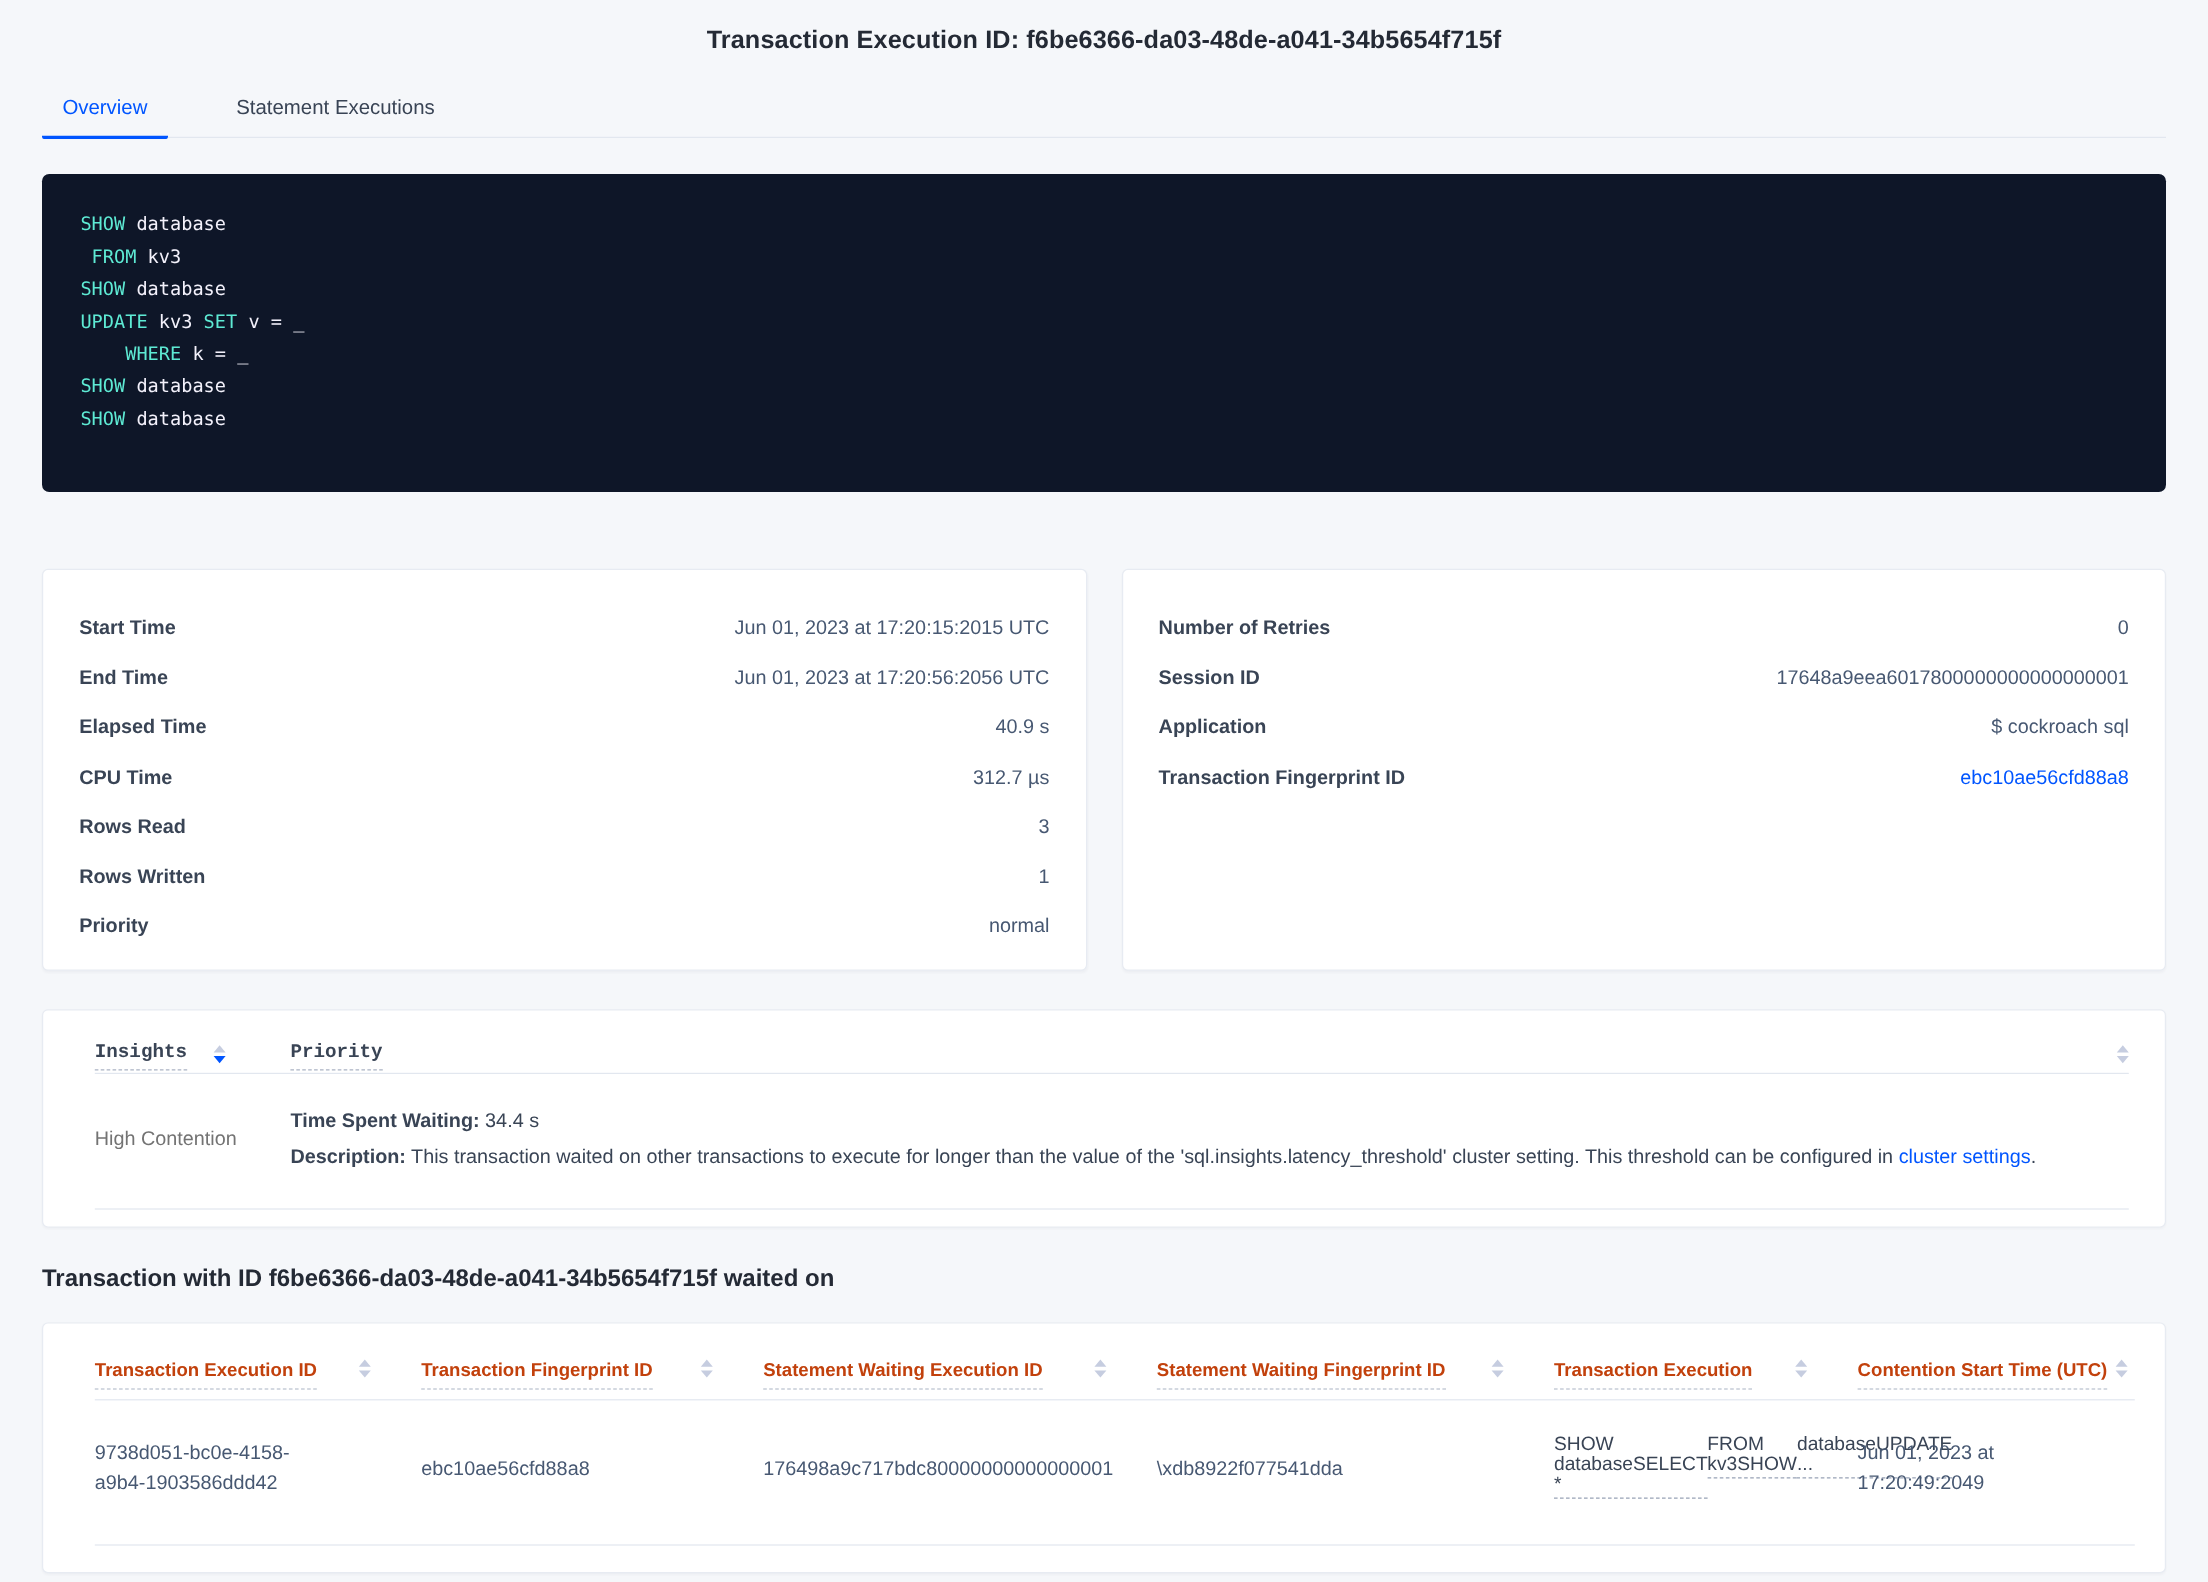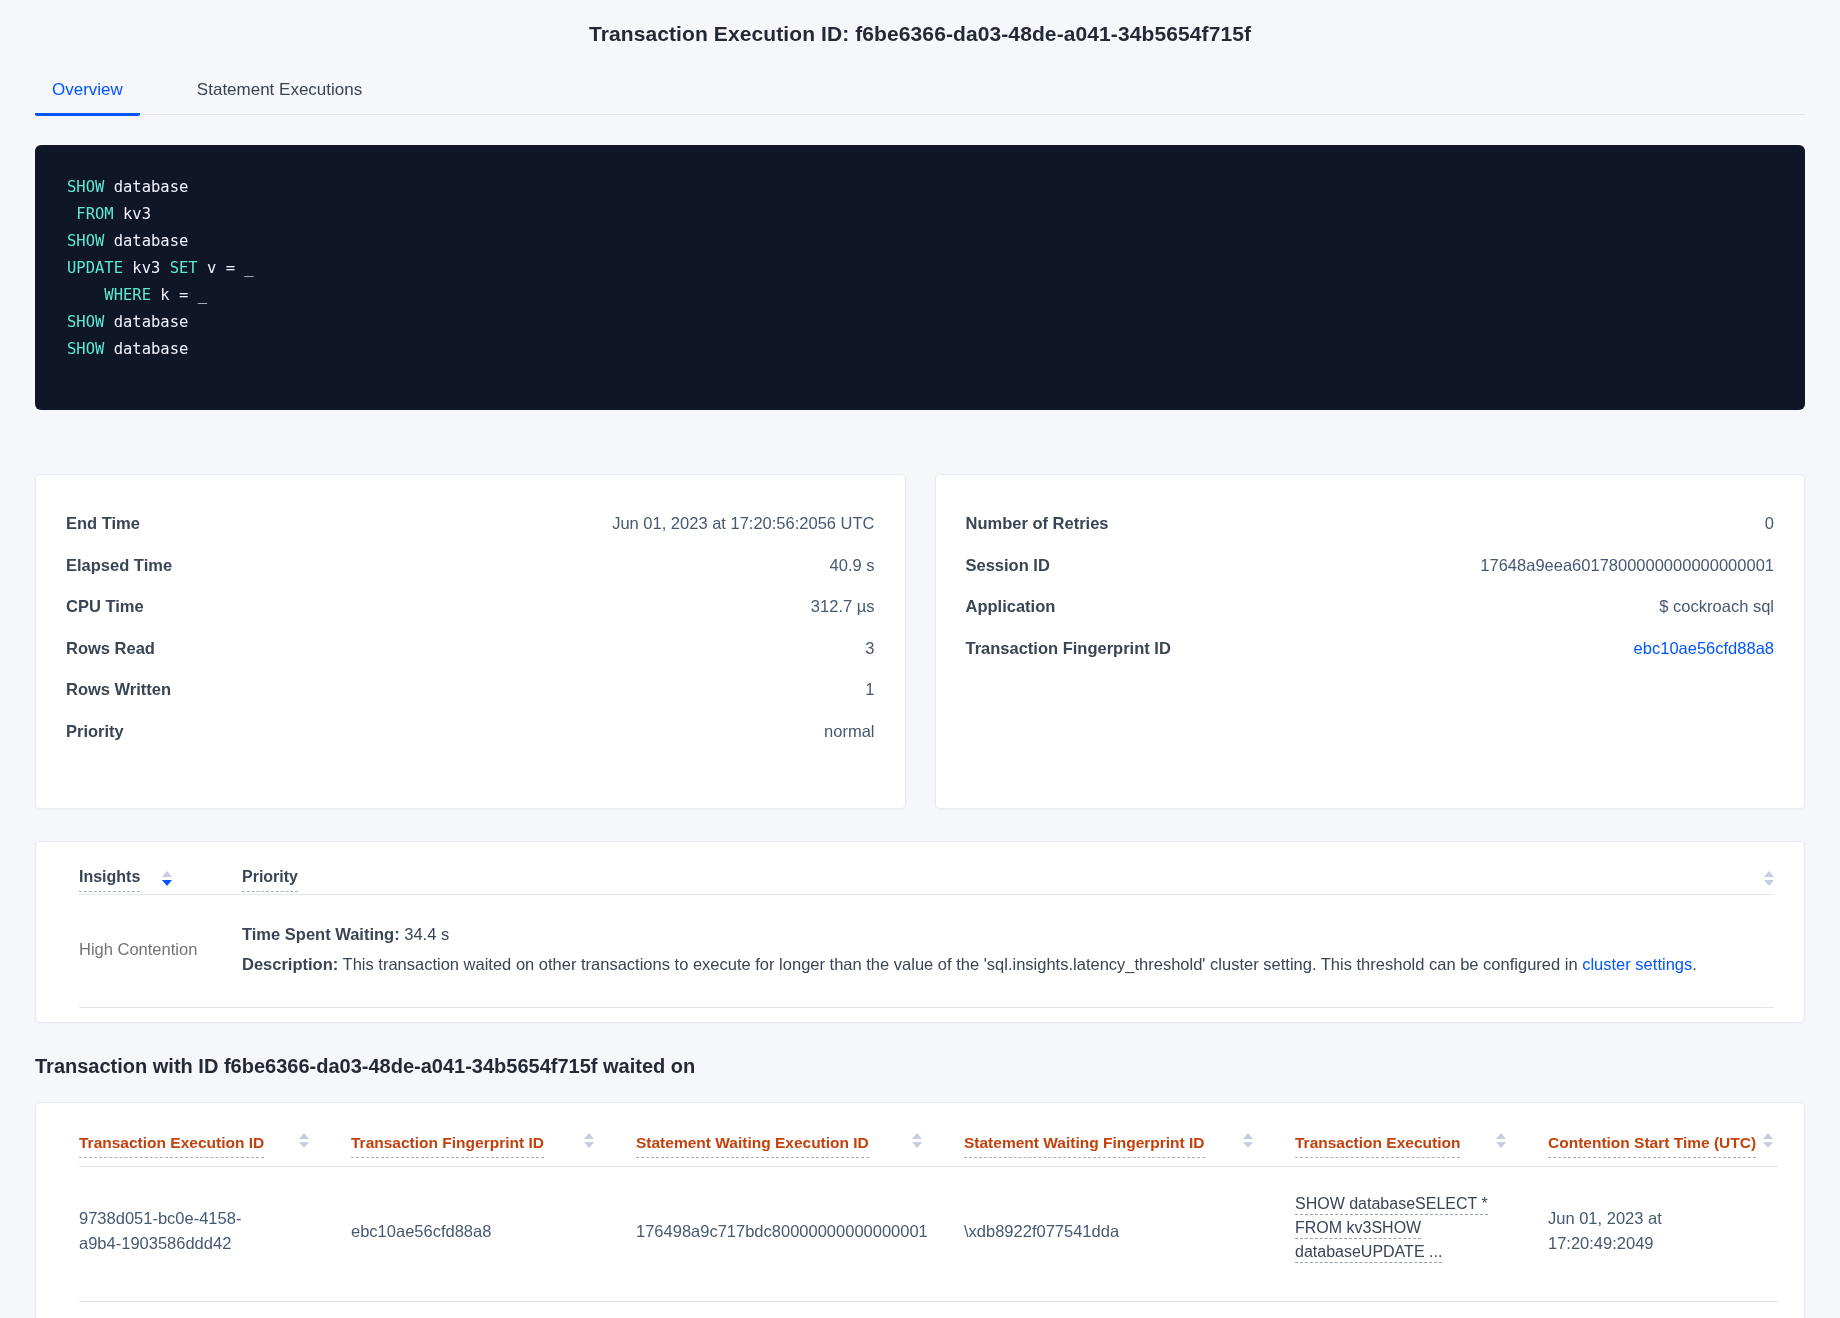--- a/index.html
+++ b/index.html
@@ -59,21 +59,21 @@
   }
 
   
   .sort-icon { display:inline-flex; flex-direction:column; gap:3px; align-items:center; cursor:pointer; }
   .tri-up { width:0; height:0; border-left:5px solid transparent; border-right:5px solid transparent; border-bottom:6px solid #c6cde0; }
   .tri-down { width:0; height:0; border-left:5px solid transparent; border-right:5px solid transparent; border-top:6px solid #c6cde0; }
   .tri-down.active { border-top-color:#0055ff; }
 
   
   .insights-card { margin-top:32px; padding:26px 30px 14px 43px; }
-  .insights-header { display:flex; align-items:flex-start; }
+  .insights-header { display:flex; align-items:flex-start;font-family:Liberation Mono, monospace; }
   .insights-header .th-label { font-weight:700; font-size:16px; color:#394455; }
   .col-insight-head { width:163px; display:flex; gap:22px; align-items:flex-start; }
   .insights-divider { border-bottom:1px solid #e2e7ef; margin-top:2px; }
   .insight-row { display:flex; align-items:center; padding:24px 0 28px 0; border-bottom:1px solid #e2e7ef; }
   .insight-name { width:163px; font-size:16.5px; color:#737373; }
   .insight-details { flex:1; font-size:16.5px; color:#394455; line-height:30px; }
   .insight-details b { font-weight:700; }
   .text-link { color:#0055ff; cursor:pointer; }
 
   
@@ -87,21 +87,21 @@
   .th-cell .th-label { font-weight:700; font-size:15.5px; color:#c2410c; line-height:19px; }
   .w-divider { border-bottom:1px solid #e2e7ef; margin-top:8px; }
   .w-row { align-items:center; padding:28px 0 34px 0; border-bottom:1px solid #e2e7ef; }
   .w-cell { font-size:16.5px; color:#475872; line-height:25px; padding-right:30px; }
   .w-cell.id-wrap { max-width:230px; overflow-wrap:break-word; }
   .exec-line {
     display:inline-block; color:#394455;
     border-bottom:1px dashed #98a2b5; padding-bottom:2px; margin-bottom:4px;
     cursor:pointer; font-size:16px; line-height:17px;
   }
-  .exec-lines { display:flex; flex-direction:column; align-items:flex-start; }
+  .exec-lines { display:flex; flex-direction:row; align-items:flex-start; }
 </style>
 </head>
 <body>
 
 <div class="container">
 
   <div class="page-title">Transaction Execution ID: f6be6366-da03-48de-a041-34b5654f715f</div>
 
   <div class="tabs">
     <div class="tab active">Overview</div>
@@ -114,20 +114,24 @@
     <div class="code-line"><span class="kw">SHOW </span><span>database</span></div>
     <div class="code-line"><span class="kw">UPDATE </span><span>kv3 </span><span class="kw">SET </span><span>v = _</span></div>
     <div class="code-line"><span>    </span><span class="kw">WHERE </span><span>k = _</span></div>
     <div class="code-line"><span class="kw">SHOW </span><span>database</span></div>
     <div class="code-line"><span class="kw">SHOW </span><span>database</span></div>
   </div>
 
   <div class="summary-row">
 
     <div class="card summary-card">
+      <div class="kv-row">
+        <span class="kv-label">Start Time</span>
+        <span class="kv-value">Jun 01, 2023 at 17:20:15:2015 UTC</span>
+      </div>
       <div class="kv-row">
         <span class="kv-label">End Time</span>
         <span class="kv-value">Jun 01, 2023 at 17:20:56:2056 UTC</span>
       </div>
       <div class="kv-row">
         <span class="kv-label">Elapsed Time</span>
         <span class="kv-value">40.9 s</span>
       </div>
       <div class="kv-row">
         <span class="kv-label">CPU Time</span>

